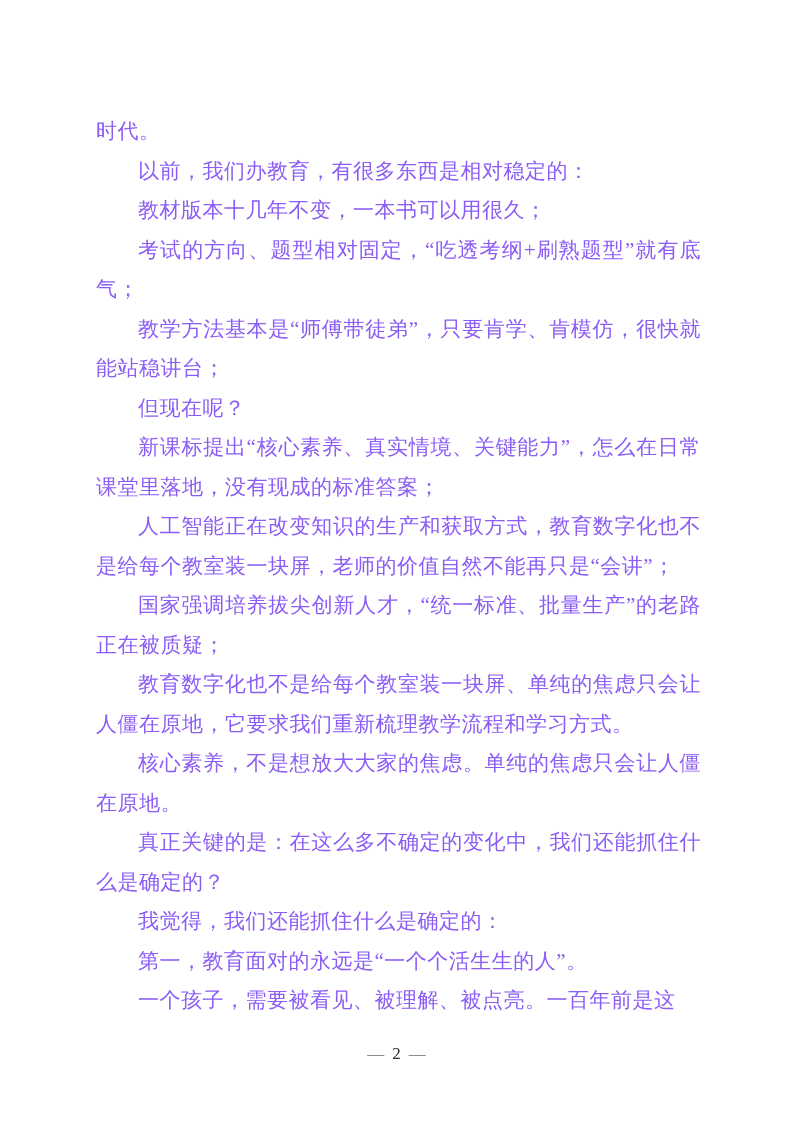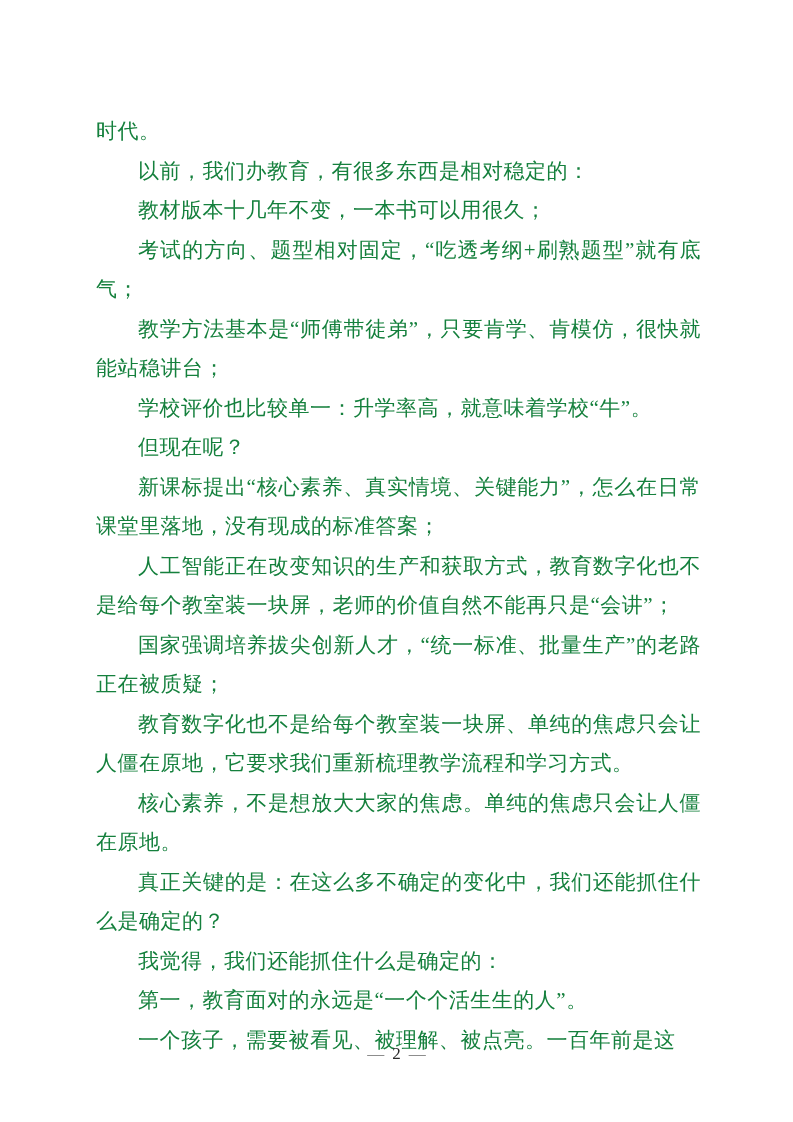--- a/index.html
+++ b/index.html
@@ -14,21 +14,21 @@
     margin: 0 auto;
     background: #ffffff;
     box-sizing: border-box;
     padding: 112px 92px 0 96px;
     overflow: hidden;
   }
   .body-text {
     font-family: "Liberation Serif", "DejaVu Serif", serif;
     font-size: 21px;
     line-height: 39.5px;
-    color: #15803d;
+    color: #8b5cf6;
     text-align: justify;
     letter-spacing: 0.5px;
   }
   .body-text p {
     margin: 0;
     padding: 0;
     text-indent: 2em;
   }
   .body-text p.no-indent {
     text-indent: 0;
@@ -54,21 +54,20 @@
 </head>
 <body>
 
 <div class="page">
   <div class="body-text">
     <p class="no-indent">时代。</p>
     <p>以前，我们办教育，有很多东西是相对稳定的：</p>
     <p>教材版本十几年不变，一本书可以用很久；</p>
     <p>考试的方向、题型相对固定，“吃透考纲+刷熟题型”就有底气；</p>
     <p>教学方法基本是“师傅带徒弟”，只要肯学、肯模仿，很快就能站稳讲台；</p>
-    <p>学校评价也比较单一：升学率高，就意味着学校“牛”。</p>
     <p>但现在呢？</p>
     <p>新课标提出“核心素养、真实情境、关键能力”，怎么在日常课堂里落地，没有现成的标准答案；</p>
     <p>人工智能正在改变知识的生产和获取方式，教育数字化也不是给每个教室装一块屏，老师的价值自然不能再只是“会讲”；</p>
     <p>国家强调培养拔尖创新人才，“统一标准、批量生产”的老路正在被质疑；</p>
     <p>教育数字化也不是给每个教室装一块屏、单纯的焦虑只会让人僵在原地，它要求我们重新梳理教学流程和学习方式。</p>
     <p>核心素养，不是想放大大家的焦虑。单纯的焦虑只会让人僵在原地。</p>
     <p>真正关键的是：在这么多不确定的变化中，我们还能抓住什么是确定的？</p>
     <p>我觉得，我们还能抓住什么是确定的：</p>
     <p>第一，教育面对的永远是“一个个活生生的人”。</p>
     <p>一个孩子，需要被看见、被理解、被点亮。一百年前是这</p>

